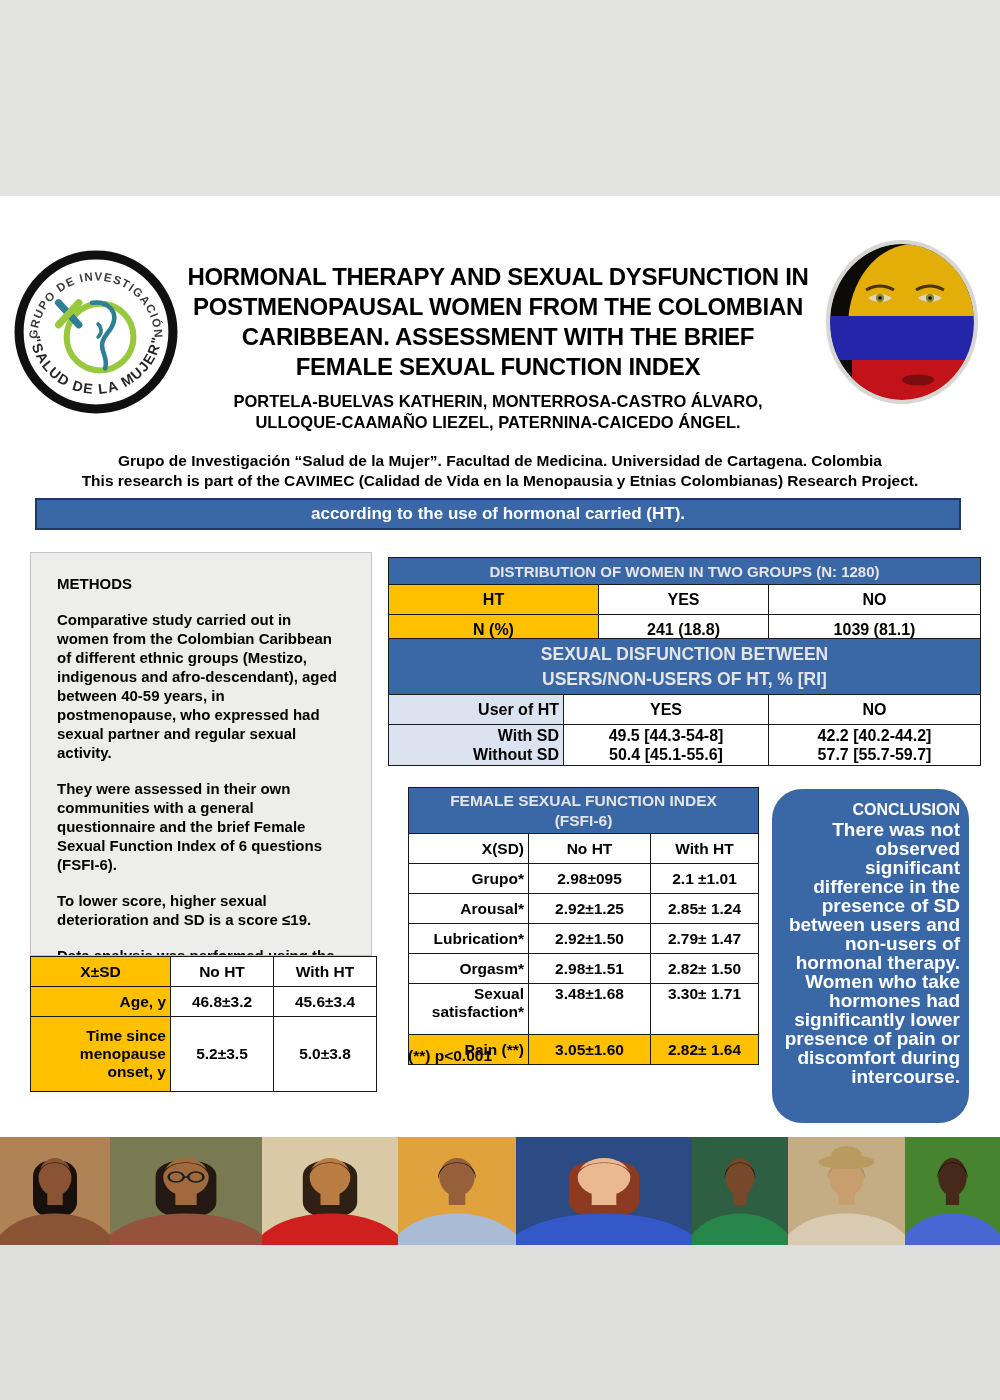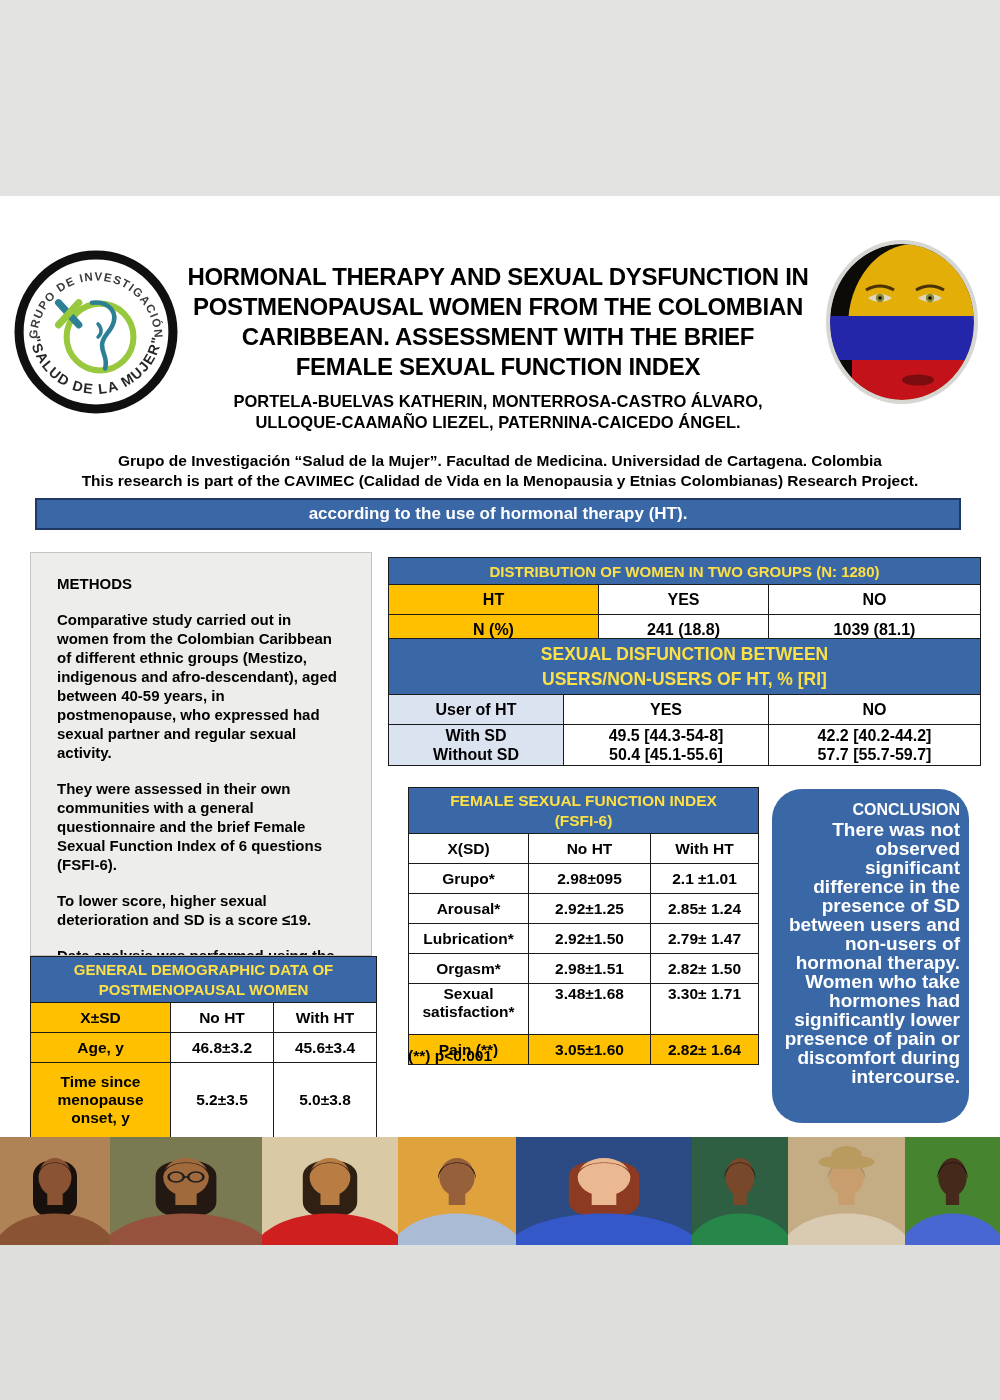--- a/index.html
+++ b/index.html
@@ -30,24 +30,24 @@
 
   
   .methods{left:30px;top:552px;width:342px;height:404px;background:#ededeb;border:1px solid #c4c4c2;
            padding:4px 8px 0 9px;box-sizing:border-box;font-size:15px;line-height:19px;overflow:hidden}
   .methods p{margin:17px}
 
   
   table.tbl{border-collapse:collapse;table-layout:fixed;position:absolute}
   .tbl td{border:1px solid #1a1a1a;padding:1px 4px;font-size:15.5px;text-align:center;
           vertical-align:middle;overflow:hidden}
-  .tbl .blue{background:#3a67a5;color:#fde047}
+  .tbl .blue{background:#3a67a5;color:#e5e5e5}
   .tbl .amber{background:#ffc000}
   .tbl .light{background:#dbe3f1}
-  .tbl .left{text-align:center}
+  .tbl .left{text-align:right}
   .tline{display:block;line-height:19px}
   .dist{left:388px;top:557px;width:592px}
   .dist .ttl{font-size:15px;height:24px}
   .dist td{height:27px;font-size:16px}
   .sdt{left:388px;top:638px;width:592px}
   .sdt .ttl{height:53px}
   .sdt .ttl .tline{font-size:17.5px;line-height:25px}
   .sdt td{height:27px;font-size:16px}
   .fsfi{left:408px;top:787px;width:350px}
   .fsfi .ttl{height:43px}
@@ -139,21 +139,21 @@
       <ellipse cx="76" cy="82" rx="74" ry="80" fill="none" stroke="#d6d6d2" stroke-width="4"></ellipse>
     </svg>
   </div>
 
   <div class="abs affil">
     <div class="affil-line">Grupo de Investigación “Salud de la Mujer”. Facultad de Medicina. Universidad de Cartagena. Colombia</div>
     <div class="affil-line">This research is part of the CAVIMEC (Calidad de Vida en la Menopausia y Etnias Colombianas) Research Project.</div>
   </div>
 
   <div class="abs objective">
-    <span class="obj-line">according to the use of hormonal therapy (HT).</span>
+    <span class="obj-line">according to the use of hormonal carried (HT).</span>
   </div>
 
   <div class="abs methods">
     <p>METHODS</p>
     <p>Comparative study carried out in women from the Colombian Caribbean of different ethnic groups (Mestizo, indigenous and afro-descendant), aged between 40-59 years, in postmenopause, who expressed had sexual partner and regular sexual activity.</p>
     <p>They were assessed in their own communities with a general questionnaire and the brief Female Sexual Function Index of 6 questions (FSFI-6).</p>
     <p>To lower score, higher sexual deterioration and SD is a score ≤19.</p>
     <p>Data analysis was performed using the EPI-INFO-7. A p&lt;0.05 was considered significant.</p>
   </div>
 
@@ -275,26 +275,20 @@
     <div class="conc-b">There was not observed significant difference in the presence of SD between users and non-users of hormonal therapy. Women who take hormones had significantly lower presence of pain or discomfort during intercourse.</div>
   </div>
 
   <table class="tbl demo">
     <colgroup>
         <col style="width:140px">
         <col style="width:103px">
         <col style="width:103px">
       </colgroup>
     <tbody>
-        <tr>
-      <td colspan="3" class="blue ttl">
-        <span class="tline">GENERAL DEMOGRAPHIC DATA  OF</span>
-        <span class="tline">POSTMENOPAUSAL WOMEN</span>
-      </td>
-    </tr>
     <tr>
       <td class="amber">X±SD</td>
       <td>No HT</td>
       <td>With HT</td>
     </tr>
     <tr>
       <td class="amber left">Age, y</td>
       <td>46.8±3.2</td>
       <td>45.6±3.4</td>
     </tr>

